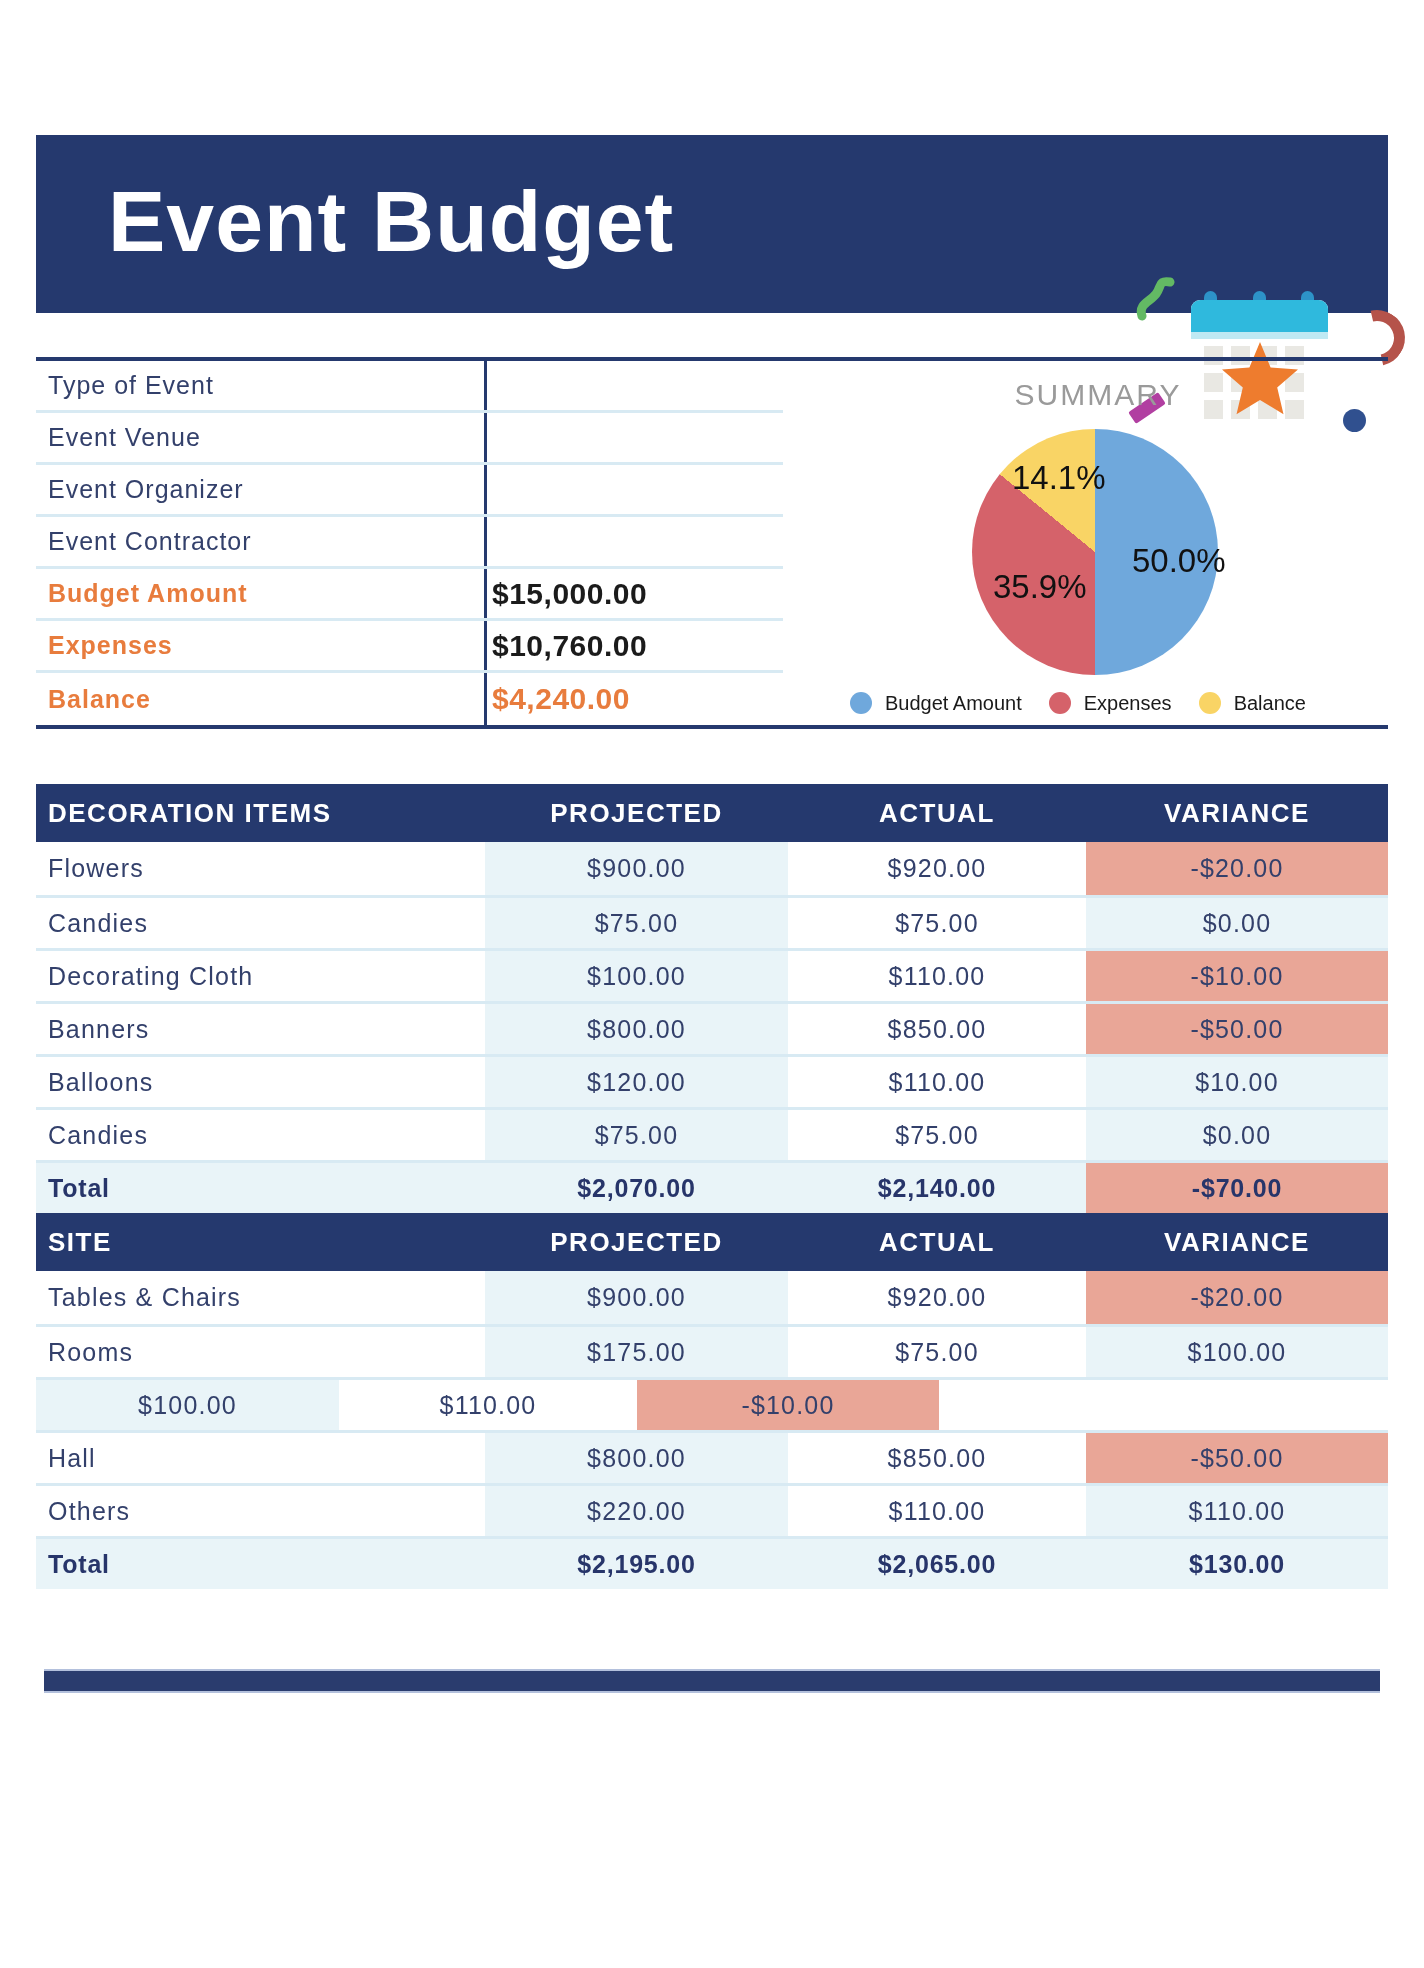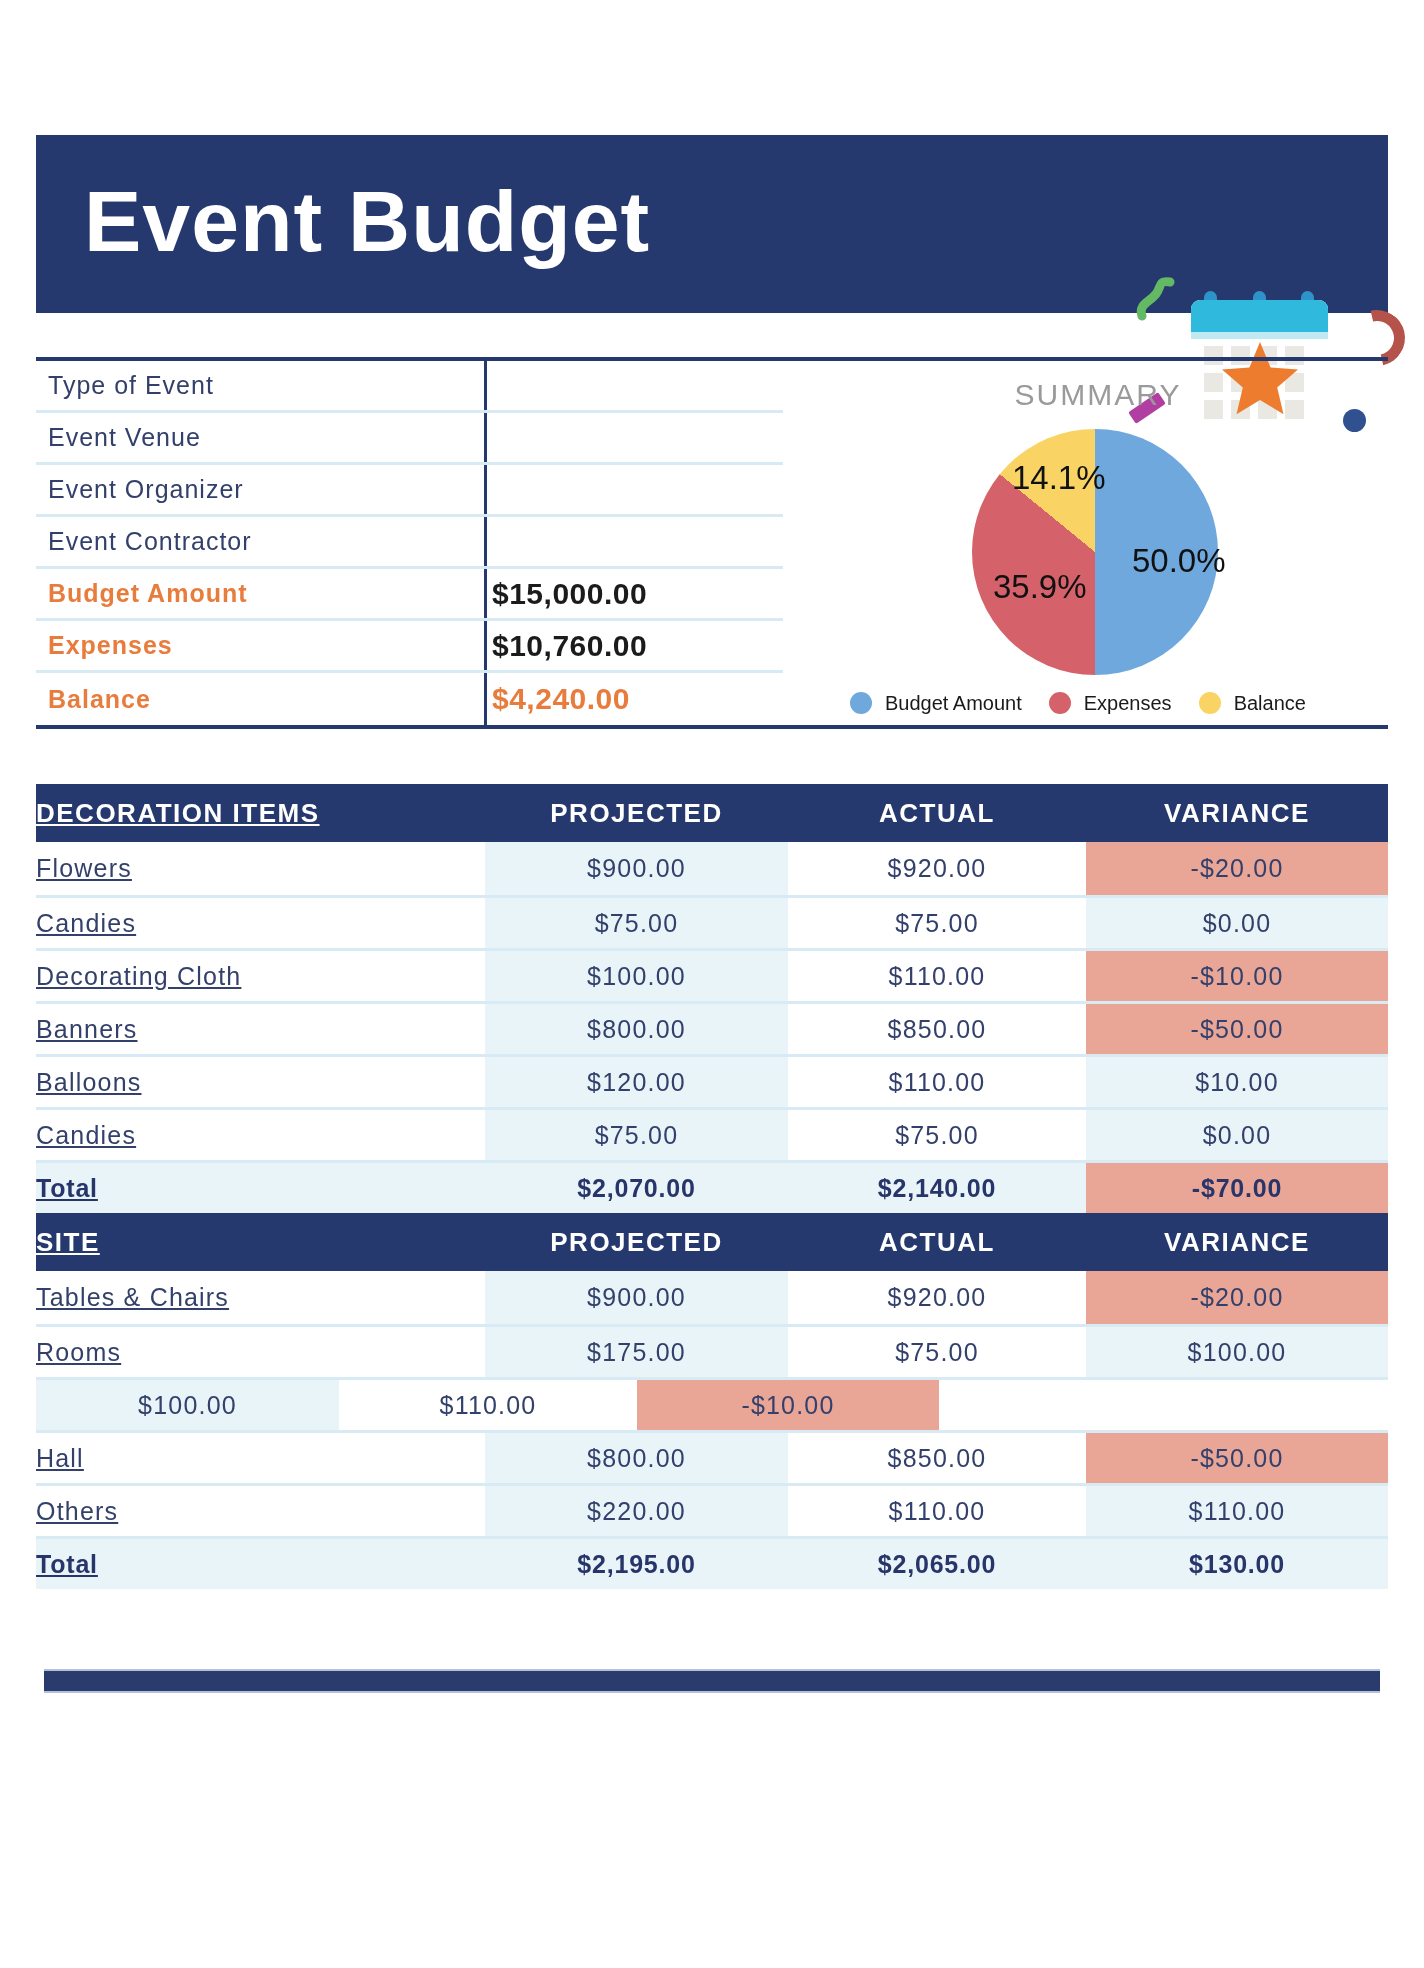--- a/index.html
+++ b/index.html
@@ -1,21 +1,21 @@
 <!DOCTYPE html>
 <html><head>
 <meta charset="utf-8">
 <style>
   html,body{margin:0;padding:0;background:#ffffff;}
   .page{position:relative;width:1424px;height:1968px;background:#ffffff;overflow:hidden;
         font-family:"Liberation Sans","DejaVu Sans",sans-serif;}
 
   
   .hdr{position:absolute;left:36px;top:135px;width:1352px;height:178px;background:#25396e;}
-  .hdr-title{position:absolute;left:48px;top:50%;transform:translateY(-53%);
+  .hdr-title{position:absolute;left:72px;top:50%;transform:translateY(-53%);
              font-size:86px;font-weight:bold;color:#ffffff;letter-spacing:1px;white-space:nowrap;}
   .deco{position:absolute;left:1060px;top:135px;width:328px;height:178px;}
   .cal-body{position:absolute;left:95px;top:30px;width:137px;height:120px;background:#ffffff;border-radius:9px;overflow:hidden;}
   .cal-band{position:absolute;left:0;top:0;width:100%;height:32px;background:#2fb9dd;}
   .cal-band2{position:absolute;left:0;top:32px;width:100%;height:7px;background:#bfe9f3;}
   .cal-grid{position:absolute;left:13px;top:46px;width:110px;display:grid;
             grid-template-columns:repeat(4,19px);grid-auto-rows:19px;gap:8px;}
   .cal-grid div{background:#e9e8e3;}
   .cal-ring{position:absolute;top:21px;width:13px;height:33px;background:#2d93c8;border-radius:7px;}
   .r1{left:108px}.r2{left:157px}.r3{left:205px}
@@ -54,21 +54,21 @@
   .leg-dot{width:22px;height:22px;border-radius:50%;}
   .leg-label{font-size:20px;color:#1a1a1a;}
 
   
   .btables{position:absolute;left:36px;top:784px;width:1352px;}
   .thead{display:flex;align-items:center;height:58px;background:#25396e;color:#ffffff;font-weight:bold;}
   .trow{display:flex;align-items:stretch;height:53px;box-sizing:border-box;}
   .trow:not(.first){border-top:3px solid #d8eaf3;}
   .cell{display:flex;align-items:center;justify-content:center;box-sizing:border-box;
         font-size:25px;color:#33406b;letter-spacing:1.2px;}
-  .c-item{flex:0 0 449px;justify-content:flex-start;text-decoration:underline;}
+  .c-item{flex:0 0 449px;justify-content:flex-start;padding-left:12px;}
   .c-proj{flex:0 0 303px;background:#e9f4f8;}
   .c-act{flex:0 0 298px;}
   .c-var{flex:0 0 302px;background:#e9f4f8;}
   .thead .cell{background:none;color:#ffffff;font-size:26px;letter-spacing:1.5px;font-weight:bold;}
   .trow.total .cell{background:#e9f4f8;font-weight:bold;color:#27356a;letter-spacing:0.8px;}
   .trow .c-var.neg{background:#e9a697;}
 
   
   .footer-bar{position:absolute;left:44px;top:1669px;width:1336px;height:20px;background:#2a3c6e;
               border-top:2px solid #b3c0dc;border-bottom:2px solid #b3c0dc;}

